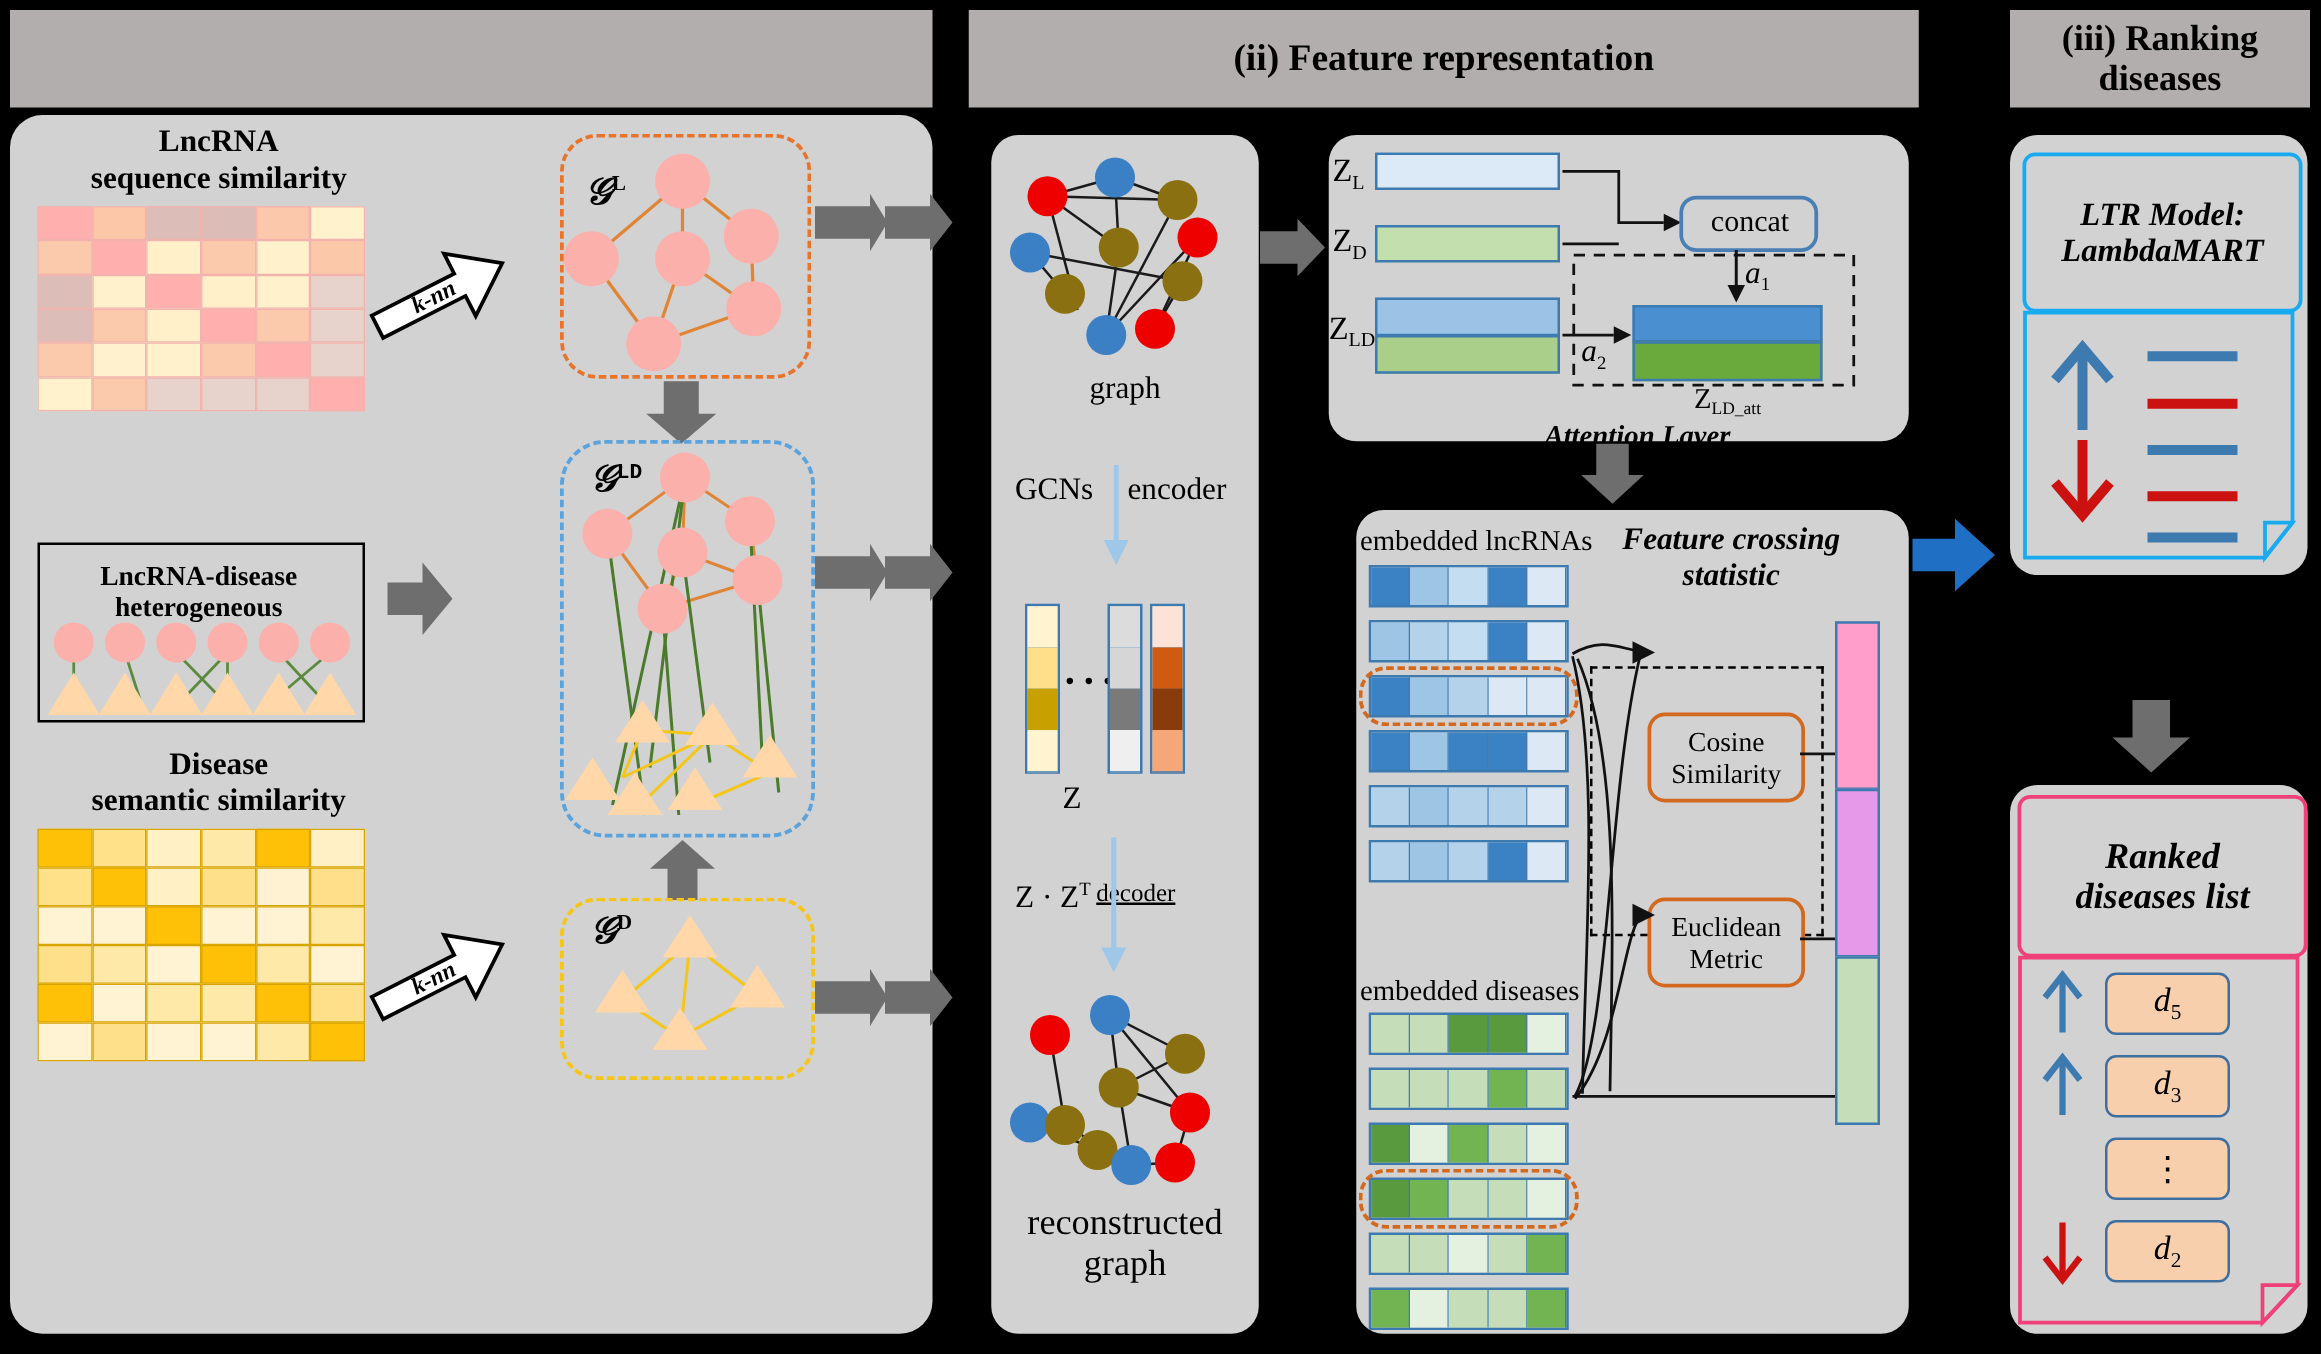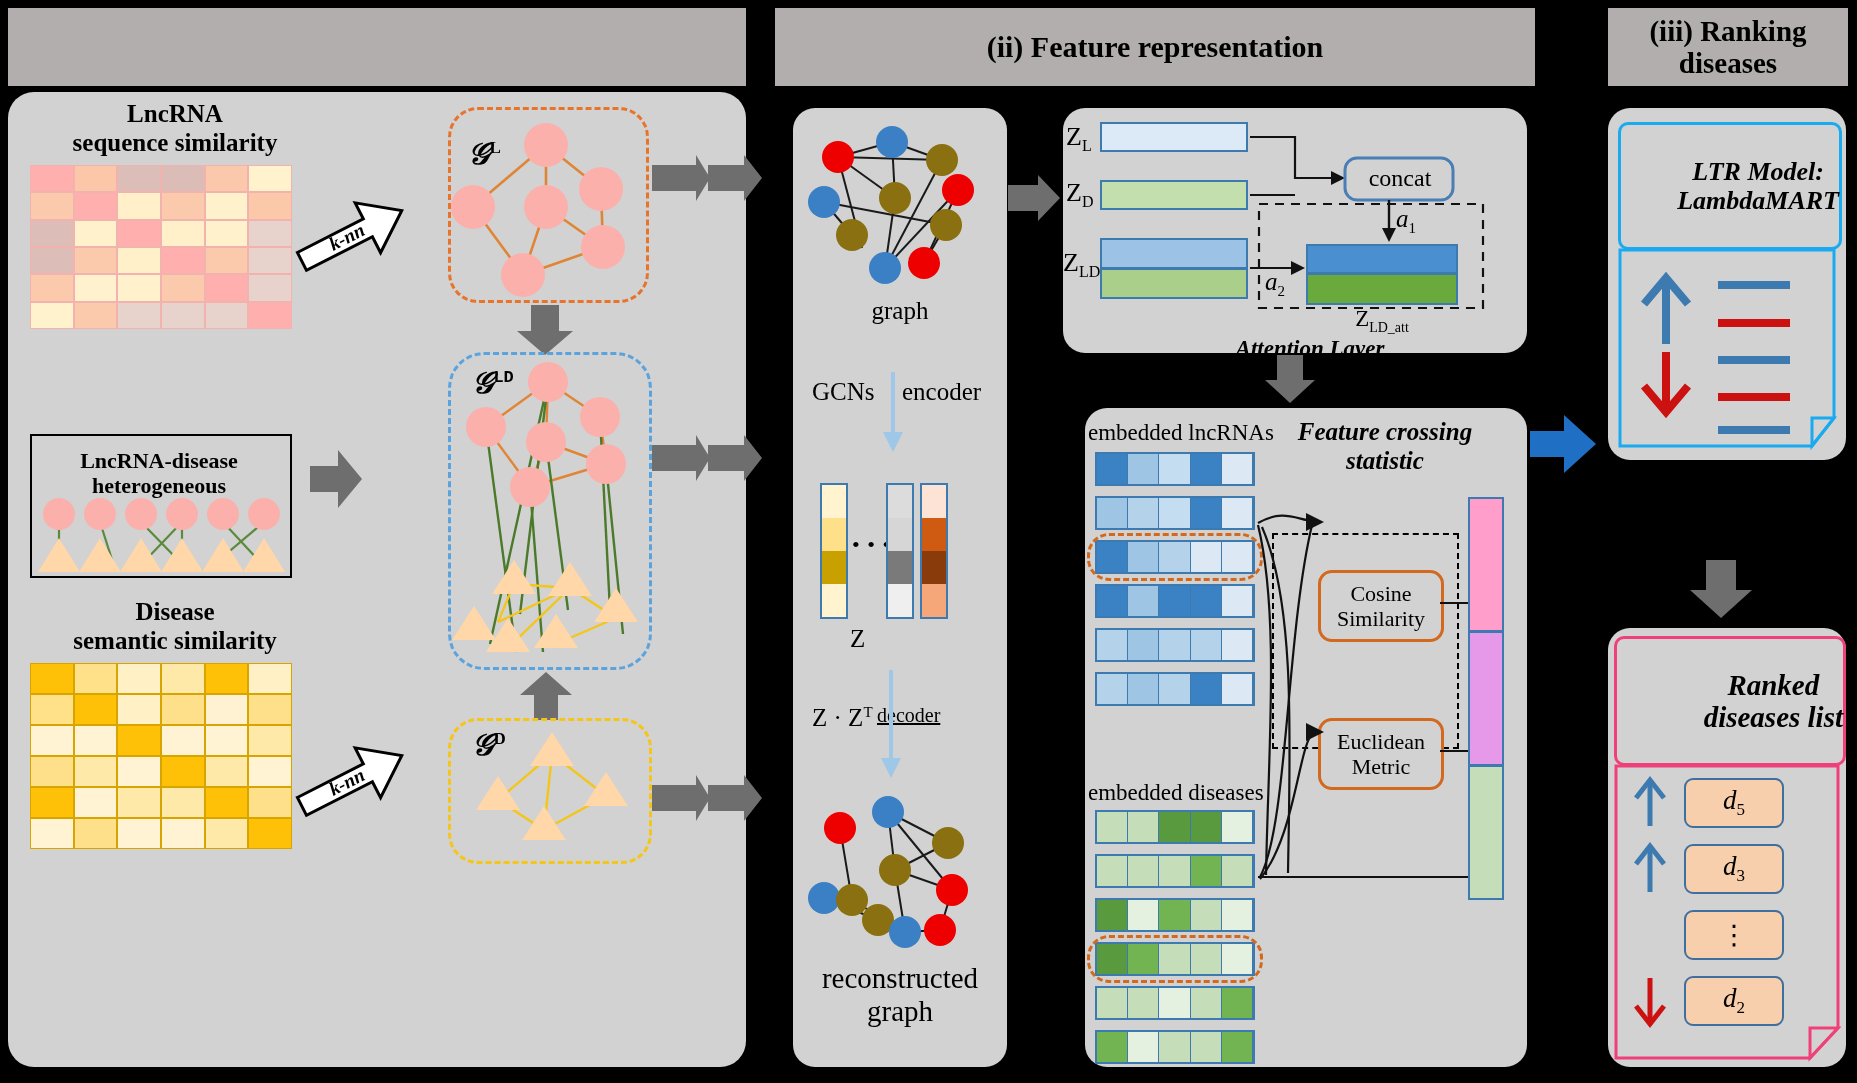--- a/index.html
+++ b/index.html
@@ -23,21 +23,21 @@
   .dash-yellow{border:3.5px dashed #f5c518;border-radius:30px;}
   .dash-black{border:2.2px dashed #000;}
   
   .grid{display:grid;}
   .cell{width:100%;height:100%;}
   .mx-pink{border:1.6px solid #f2b3ae;box-sizing:border-box;}
   .mx-yellow{border:1.6px solid #d8a400;box-sizing:border-box;}
   .gnode{border-radius:50%;border:1.6px solid #111;box-sizing:border-box;}
   
   .rbox{border:3px solid #4a7fb5;border-radius:10px;background:#d2d2d2;
-        display:flex;align-items:center;justify-content:flex-end;
+        display:flex;align-items:center;justify-content:center;
         text-align:center;line-height:1.12;}
   .obox{border:3.2px solid #d2691e;border-radius:14px;background:#d2d2d2;
         display:flex;align-items:center;justify-content:center;
         text-align:center;line-height:1.15;}
   .dbox{border:2.6px solid #3f6f9f;border-radius:9px;background:#f7cfac;
         display:flex;align-items:center;justify-content:center;}
   
   .bar{border:2.6px solid #3d7ab0;box-sizing:border-box;}
   
   .garrow{fill:#6e6e6e;}

